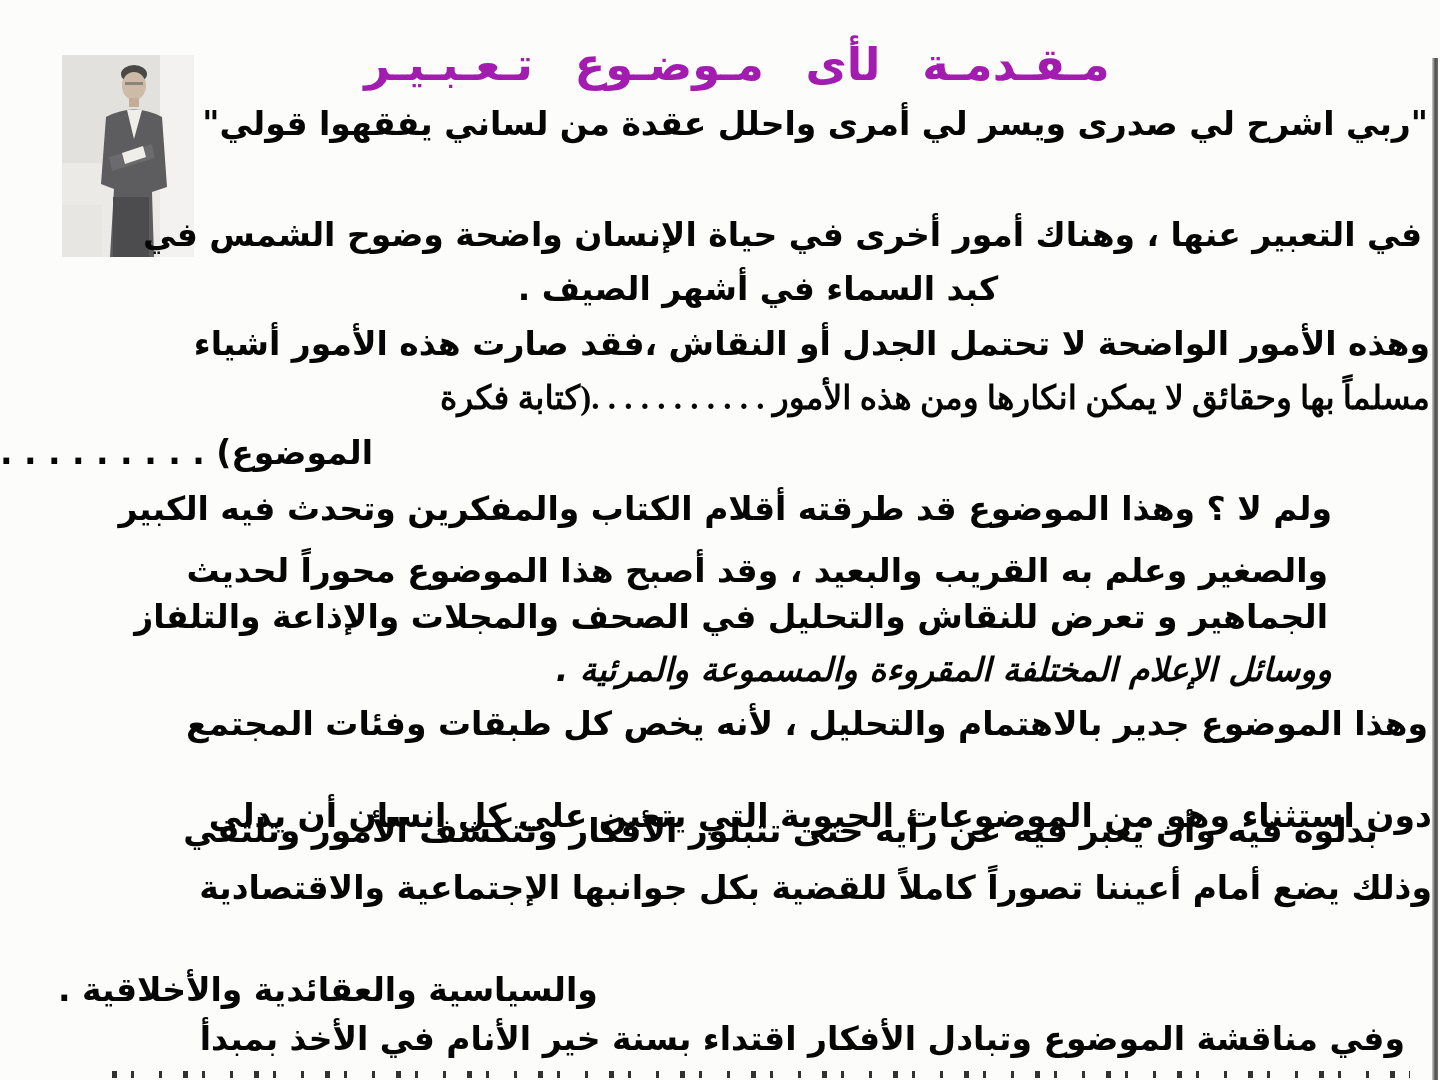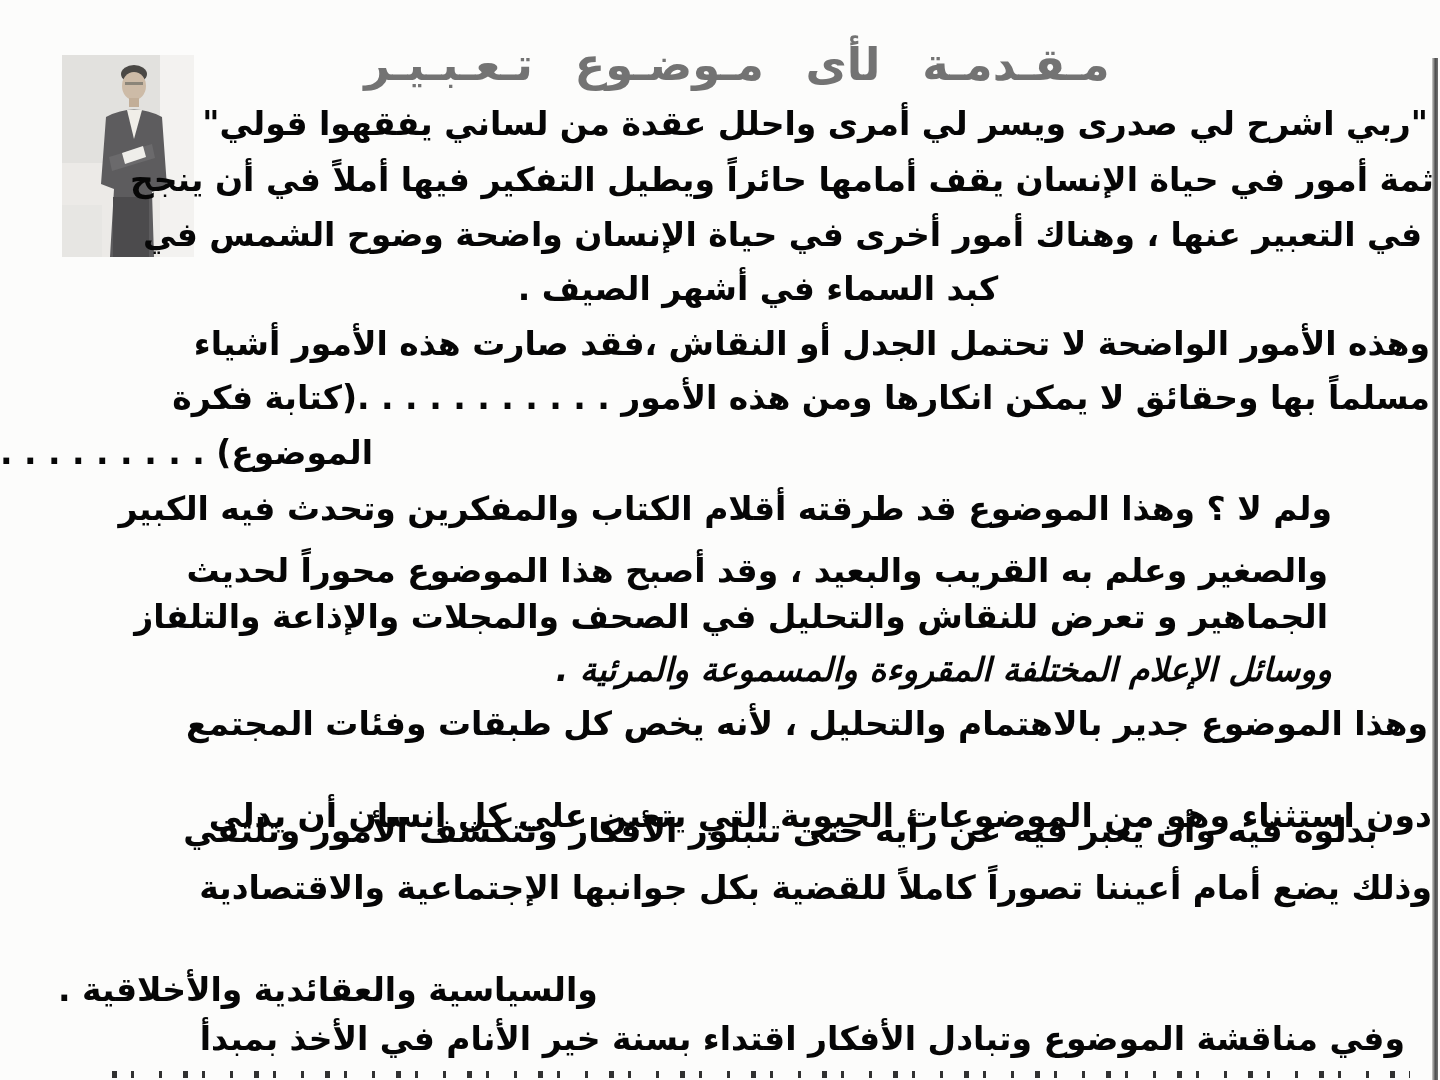--- a/index.html
+++ b/index.html
@@ -3,34 +3,34 @@
 <meta charset="utf-8">
 <style>
   html,body{margin:0;padding:0;background:#ffffff;}
   .page{
     position:relative;width:1440px;height:1080px;overflow:hidden;
     background:#fcfcfb;font-family:"DejaVu Sans",sans-serif;color:#050505;
   }
   .title{
     position:absolute;top:38px;left:737px;transform:translateX(-50%);
     direction:rtl;white-space:nowrap;font-weight:bold;font-size:45px;
-    word-spacing:26px;letter-spacing:1px;color:#737373;
+    word-spacing:26px;letter-spacing:1px;color:#a21caf;
   }
   .ln{
     position:absolute;direction:rtl;white-space:nowrap;
     font-weight:bold;font-size:33px;line-height:46px;color:#060606;
     z-index:2;
   }
   
   .l0 {top:101px;right:12px;}
   .l1 {top:157px;right:6px;}
   .l2 {top:212px;right:18px;}
   .l3 {top:266px;left:758px;transform:translateX(-50%);text-align:center;}
   .l4 {top:321px;right:10px;}
-  .l5 {top:375px;right:10px;}
+  .l5 {top:375px;right:10px;font-family:Liberation Serif, serif;}
   .l6 {top:430px;left:0;}
   .l7 {top:486px;right:108px;}
   .l8 {top:540px;right:112px;margin-top:8px;}
   .l9 {top:594px;right:112px;}
   .l10{top:647px;right:108px;font-style:italic;}
   .l11{top:701px;right:12px;}
   .l12{top:793px;right:8px;}
   .l13{top:808px;right:62px;}
   .l14{top:862px;left:239px;}
   .l15{top:865px;right:8px;}
@@ -85,21 +85,20 @@
       <path d="M47 102 L90 89 L93 103 L50 116 Z" fill="#6b6a6c"></path>
       <path d="M60 98 L81 91 L84 102 L63 109 Z" fill="#efeeea"></path>
 
       <rect x="51" y="142" width="36" height="60" fill="#4c4b4d"></rect>
     </svg>
   </div>
 
   <div class="title">مـقـدمـة  لأى  مـوضـوع  تـعـبـيـر</div>
 
   <div class="ln l0">"ربي اشرح لي صدرى ويسر لي أمرى واحلل عقدة من لساني يفقهوا قولي"</div>
-  <div class="ln l1">ثمة أمور في حياة الإنسان يقف أمامها حائراً ويطيل التفكير فيها أملاً في أن ينجح</div>
   <div class="ln l2">في التعبير عنها ، وهناك أمور أخرى في حياة الإنسان واضحة وضوح الشمس في</div>
   <div class="ln l3">كبد السماء في أشهر الصيف .</div>
   <div class="ln l4">وهذه الأمور الواضحة لا تحتمل الجدل أو النقاش ،فقد صارت هذه الأمور أشياء</div>
   <div class="ln l5">مسلماً بها وحقائق لا يمكن انكارها ومن هذه الأمور . . . . . . . . . . .(كتابة فكرة</div>
   <div class="ln l6">الموضوع) . . . . . . . . .</div>
   <div class="ln l7">ولم لا ؟ وهذا الموضوع قد طرقته أقلام الكتاب والمفكرين وتحدث فيه الكبير</div>
   <div class="ln l8">والصغير وعلم به القريب والبعيد ، وقد أصبح هذا الموضوع محوراً لحديث</div>
   <div class="ln l9">الجماهير و تعرض للنقاش والتحليل في الصحف والمجلات والإذاعة والتلفاز</div>
   <div class="ln l10">ووسائل الإعلام المختلفة المقروءة والمسموعة والمرئية .</div>
   <div class="ln l11">وهذا الموضوع جدير بالاهتمام والتحليل ، لأنه يخص كل طبقات وفئات المجتمع</div>

